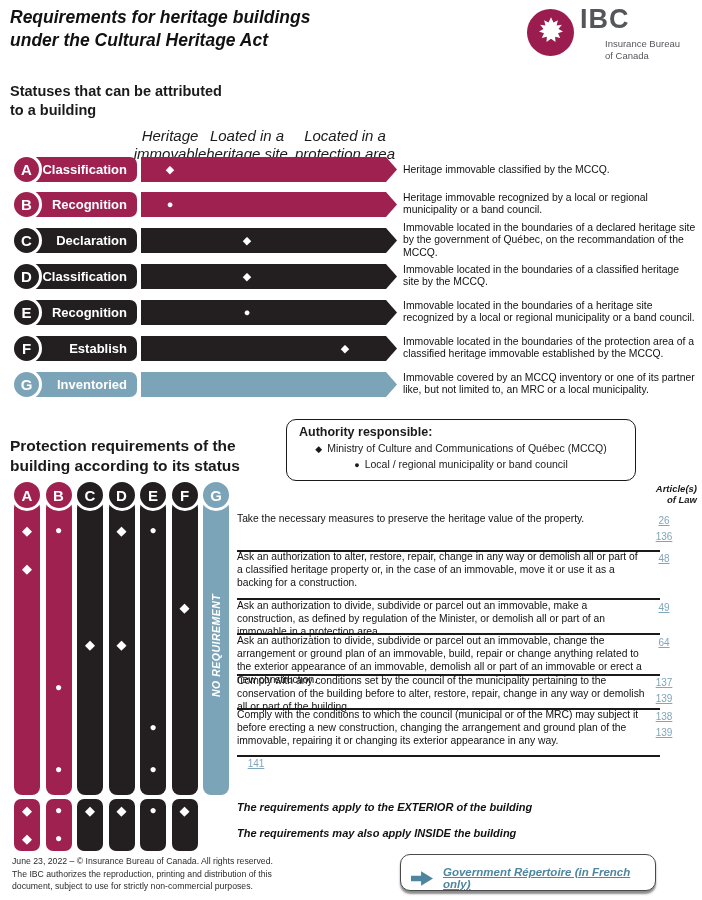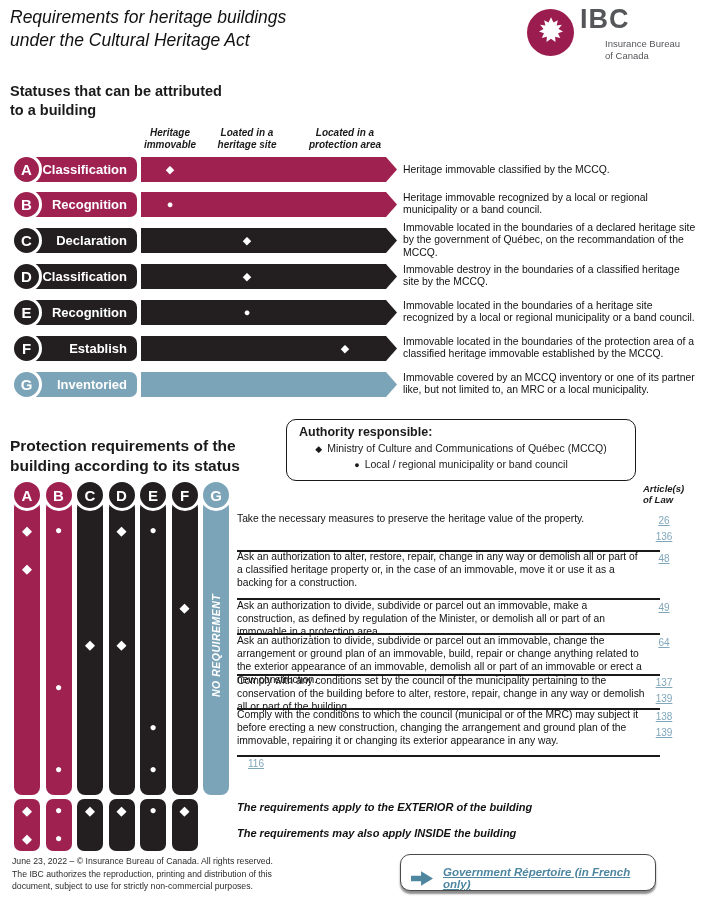--- a/index.html
+++ b/index.html
@@ -1,47 +1,47 @@
 <!DOCTYPE html>
 <html><head>
 <meta charset="utf-8">
 <style>
   html,body{margin:0;padding:0;background:#e8e8e8;}
   .canvas{position:relative;width:702px;height:900px;background:#ffffff;overflow:hidden;
           font-family:"Liberation Sans", sans-serif;color:#1a1a1a;}
   
-  .doc-title{position:absolute;left:10px;top:6px;font-size:17.5px;font-weight:normal;font-style:italic;
+  .doc-title{position:absolute;left:10px;top:6px;font-size:17.5px;font-weight:bold;font-style:italic;
              line-height:1.32;white-space:pre-line;color:#111;}
   .logo-circle{position:absolute;left:527px;top:9px;width:47px;height:47px;border-radius:50%;
                background:#9B1C4F;display:flex;align-items:center;justify-content:center;}
   .logo-ibc{position:absolute;left:580px;top:4px;font-size:27px;font-weight:bold;color:#54565A;letter-spacing:1px;}
   .logo-sub{position:absolute;left:605px;top:38px;font-size:9.5px;color:#54565A;line-height:1.3;white-space:pre-line;}
   
   .sec1-heading{position:absolute;left:10px;top:82px;font-size:14.5px;font-weight:bold;line-height:1.3;white-space:pre-line;}
-  .col-header{position:absolute;top:127px;transform:translateX(-50%);font-size:10px;font-weight:bold;
+  .col-header{position:absolute;top:127px;transform:translateX(-50%);font-size:15px;font-weight:normal;
               font-style:italic;text-align:center;line-height:1.2;white-space:pre-line;}
   .status-row{position:absolute;left:0;width:702px;height:25px;}
   .pill{position:absolute;left:27px;top:0;width:110px;height:25px;border-radius:7px;
         display:flex;align-items:center;justify-content:flex-end;padding-right:10px;box-sizing:border-box;}
   .pill span{color:#fff;font-weight:bold;font-size:13px;}
   .badge{position:absolute;left:11px;top:-3px;width:25px;height:25px;border-radius:50%;border:3px solid #fff;
          display:flex;align-items:center;justify-content:center;color:#fff;font-weight:bold;font-size:15px;}
   .bar{position:absolute;left:141px;top:0;width:256px;height:25px;
        clip-path:polygon(0 0, calc(100% - 11px) 0, 100% 50%, calc(100% - 11px) 100%, 0 100%);}
   .bar-marker{position:absolute;top:50%;transform:translate(-50%,-52%);color:#fff;font-size:11px;line-height:1;}
   .status-desc{position:absolute;left:403px;top:12.5px;transform:translateY(-50%);width:294px;
                font-size:10.4px;line-height:1.24;color:#111;}
   
   .sec2-heading{position:absolute;left:10px;top:436px;font-size:15.5px;font-weight:bold;line-height:1.3;white-space:pre-line;}
   .authority-box{position:absolute;left:286px;top:419px;width:350px;box-sizing:border-box;
                  border:1.5px solid #1a1a1a;border-radius:10px;padding:5px 12px 7px 12px;}
   .authority-title{font-size:12.5px;font-weight:bold;margin-bottom:2px;}
   .authority-item{font-size:10.5px;line-height:1.5;text-align:center;}
   .authority-item .mk{font-size:9px;margin-right:5px;}
-  .articles-header{position:absolute;left:643px;top:483px;width:54px;text-align:left;
+  .articles-header{position:absolute;left:643px;top:483px;width:54px;text-align:right;
                    font-size:9.5px;font-weight:bold;font-style:italic;line-height:1.2;white-space:pre-line;}
   .vbar{position:absolute;top:495px;width:26px;height:300px;border-radius:13px 13px 8px 8px;}
   .vletter{position:absolute;top:479px;width:26px;height:26px;border-radius:50%;border:3px solid #fff;
            display:flex;align-items:center;justify-content:center;color:#fff;font-weight:bold;font-size:15px;}
   .vmarker{position:absolute;left:50%;transform:translate(-50%,-50%);color:#fff;line-height:1;}
   .noreq{position:absolute;left:0;top:55px;width:26px;height:190px;display:flex;align-items:center;justify-content:center;
          writing-mode:vertical-rl;transform:rotate(180deg);color:#fff;font-weight:bold;font-style:italic;
          font-size:10.5px;letter-spacing:.5px;}
   .legend-block{position:absolute;top:799px;width:26px;height:52px;border-radius:7px;}
   .req-row{position:absolute;left:237px;width:446px;display:flex;align-items:flex-start;box-sizing:border-box;}
@@ -117,21 +117,21 @@
         <div class="status-desc">Immovable located in the boundaries of a declared heritage site by the government of Québec, on the recommandation of the MCCQ.</div>
       </div>
       <div class="status-row" style="top: 264px;">
         <div class="pill" style="background: rgb(35, 31, 32);">
           <span>Classification</span>
         </div>
         <div class="badge" style="background: rgb(35, 31, 32);">D</div>
         <div class="bar" style="background: rgb(35, 31, 32);">
           <span class="bar-marker" style="left: 106px;">◆</span>
         </div>
-        <div class="status-desc">Immovable destroy in the boundaries of a classified heritage site by the MCCQ.</div>
+        <div class="status-desc">Immovable located in the boundaries of a classified heritage site by the MCCQ.</div>
       </div>
       <div class="status-row" style="top: 300px;">
         <div class="pill" style="background: rgb(35, 31, 32);">
           <span>Recognition</span>
         </div>
         <div class="badge" style="background: rgb(35, 31, 32);">E</div>
         <div class="bar" style="background: rgb(35, 31, 32);">
           <span class="bar-marker" style="left: 106px;">●</span>
         </div>
         <div class="status-desc">Immovable located in the boundaries of a heritage site recognized by a local or regional municipality or a band council.</div>
@@ -247,21 +247,21 @@
         <div class="req-text">Comply with any conditions set by the council of the municipality pertaining to the conservation of the building before to alter, restore, repair, change in any way or demolish all or part of  the building.</div>
         <div class="req-articles"><a>137</a><br><a>139</a><br></div>
       </div>
       <div class="divider" style="top: 708px;"></div>
       <div class="req-row" style="top: 709px; height: 46px;">
         <div class="req-text">Comply with the conditions to which the council (municipal or of the MRC) may subject it before erecting a new construction, changing the arrangement and ground plan of the immovable, repairing it or changing its exterior appearance in any way.</div>
         <div class="req-articles"><a>138</a><br><a>139</a><br></div>
       </div>
       <div class="divider" style="top: 755px;"></div>
       <div class="req-row" style="top: 756px; height: 32px;">
-        <div class="req-articles"><a>116</a><br></div>
+        <div class="req-articles"><a>141</a><br></div>
       </div>
     </div>
 
   <div class="legend-line" style="top:827px">The requirements may also apply INSIDE the building</div>
   <div class="legend-line" style="top:801px">The requirements apply to the EXTERIOR of the building</div>
 
   <div class="footer-text">June 23, 2022 – © Insurance Bureau of Canada. All rights reserved.
 The IBC authorizes the reproduction, printing and distribution of this
 document, subject to use for strictly non-commercial purposes.</div>
   <div class="gov-button">

